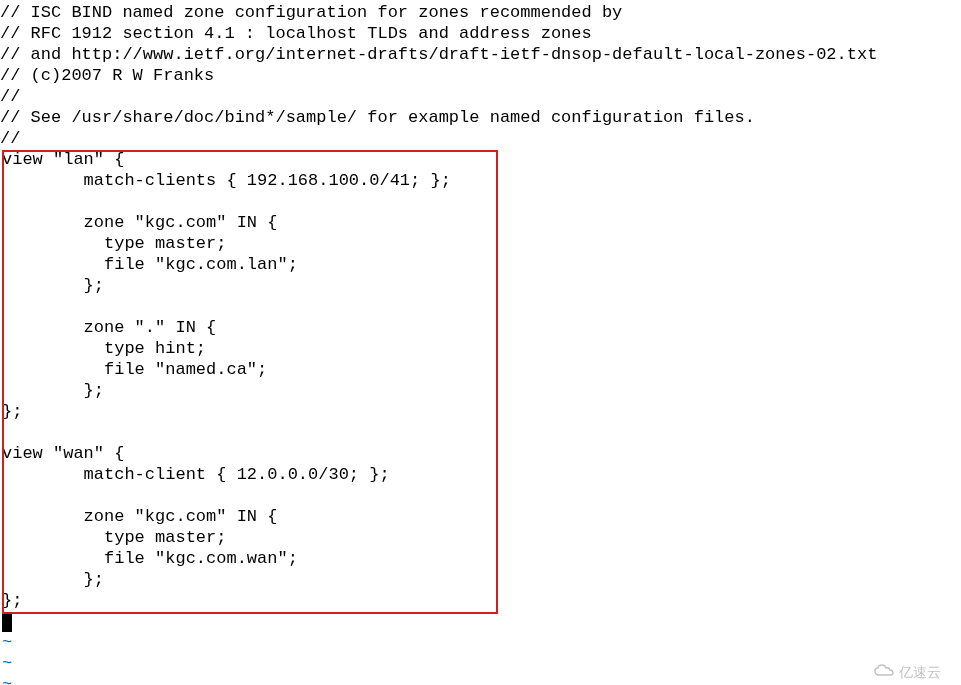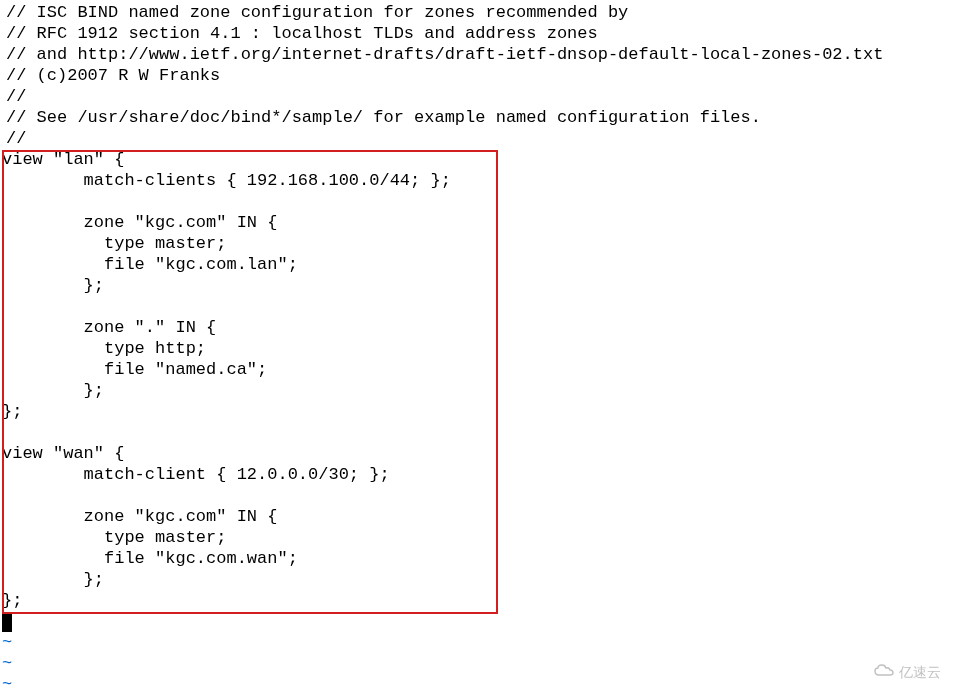--- a/index.html
+++ b/index.html
@@ -15,21 +15,21 @@
       overflow: hidden;
       position: relative;
     }
     pre {
       margin: 0;
       padding: 0;
       font-family: inherit;
       white-space: pre;
     }
     .comment-block {
-      padding-left: 6px;
+      padding-left: 0;
       padding-top: 2px;
     }
     .highlight-box {
       position: absolute;
       left: 2px;
       top: 150px;
       width: 492px;
       height: 460px;
       border: 2px solid #d21e1e;
       pointer-events: none;
@@ -78,29 +78,29 @@
 <span>// RFC 1912 section 4.1 : localhost TLDs and address zones</span>
 <span>// and http://www.ietf.org/internet-drafts/draft-ietf-dnsop-default-local-zones-02.txt</span>
 <span>// (c)2007 R W Franks</span>
 <span>//</span>
 <span>// See /usr/share/doc/bind*/sample/ for example named configuration files.</span>
 <span>//</span></pre>
 
 <div class="highlight-box"></div>
 
 <pre class="config-block"><span>view "lan" {</span>
-<span>        match-clients { 192.168.100.0/44; };</span>
+<span>        match-clients { 192.168.100.0/41; };</span>
 <span></span>
 <span>        zone "kgc.com" IN {</span>
 <span>          type master;</span>
 <span>          file "kgc.com.lan";</span>
 <span>        };</span>
 <span></span>
 <span>        zone "." IN {</span>
-<span>          type http;</span>
+<span>          type hint;</span>
 <span>          file "named.ca";</span>
 <span>        };</span>
 <span>};</span>
 <span></span>
 <span>view "wan" {</span>
 <span>        match-client { 12.0.0.0/30; };</span>
 <span></span>
 <span>        zone "kgc.com" IN {</span>
 <span>          type master;</span>
 <span>          file "kgc.com.wan";</span>

